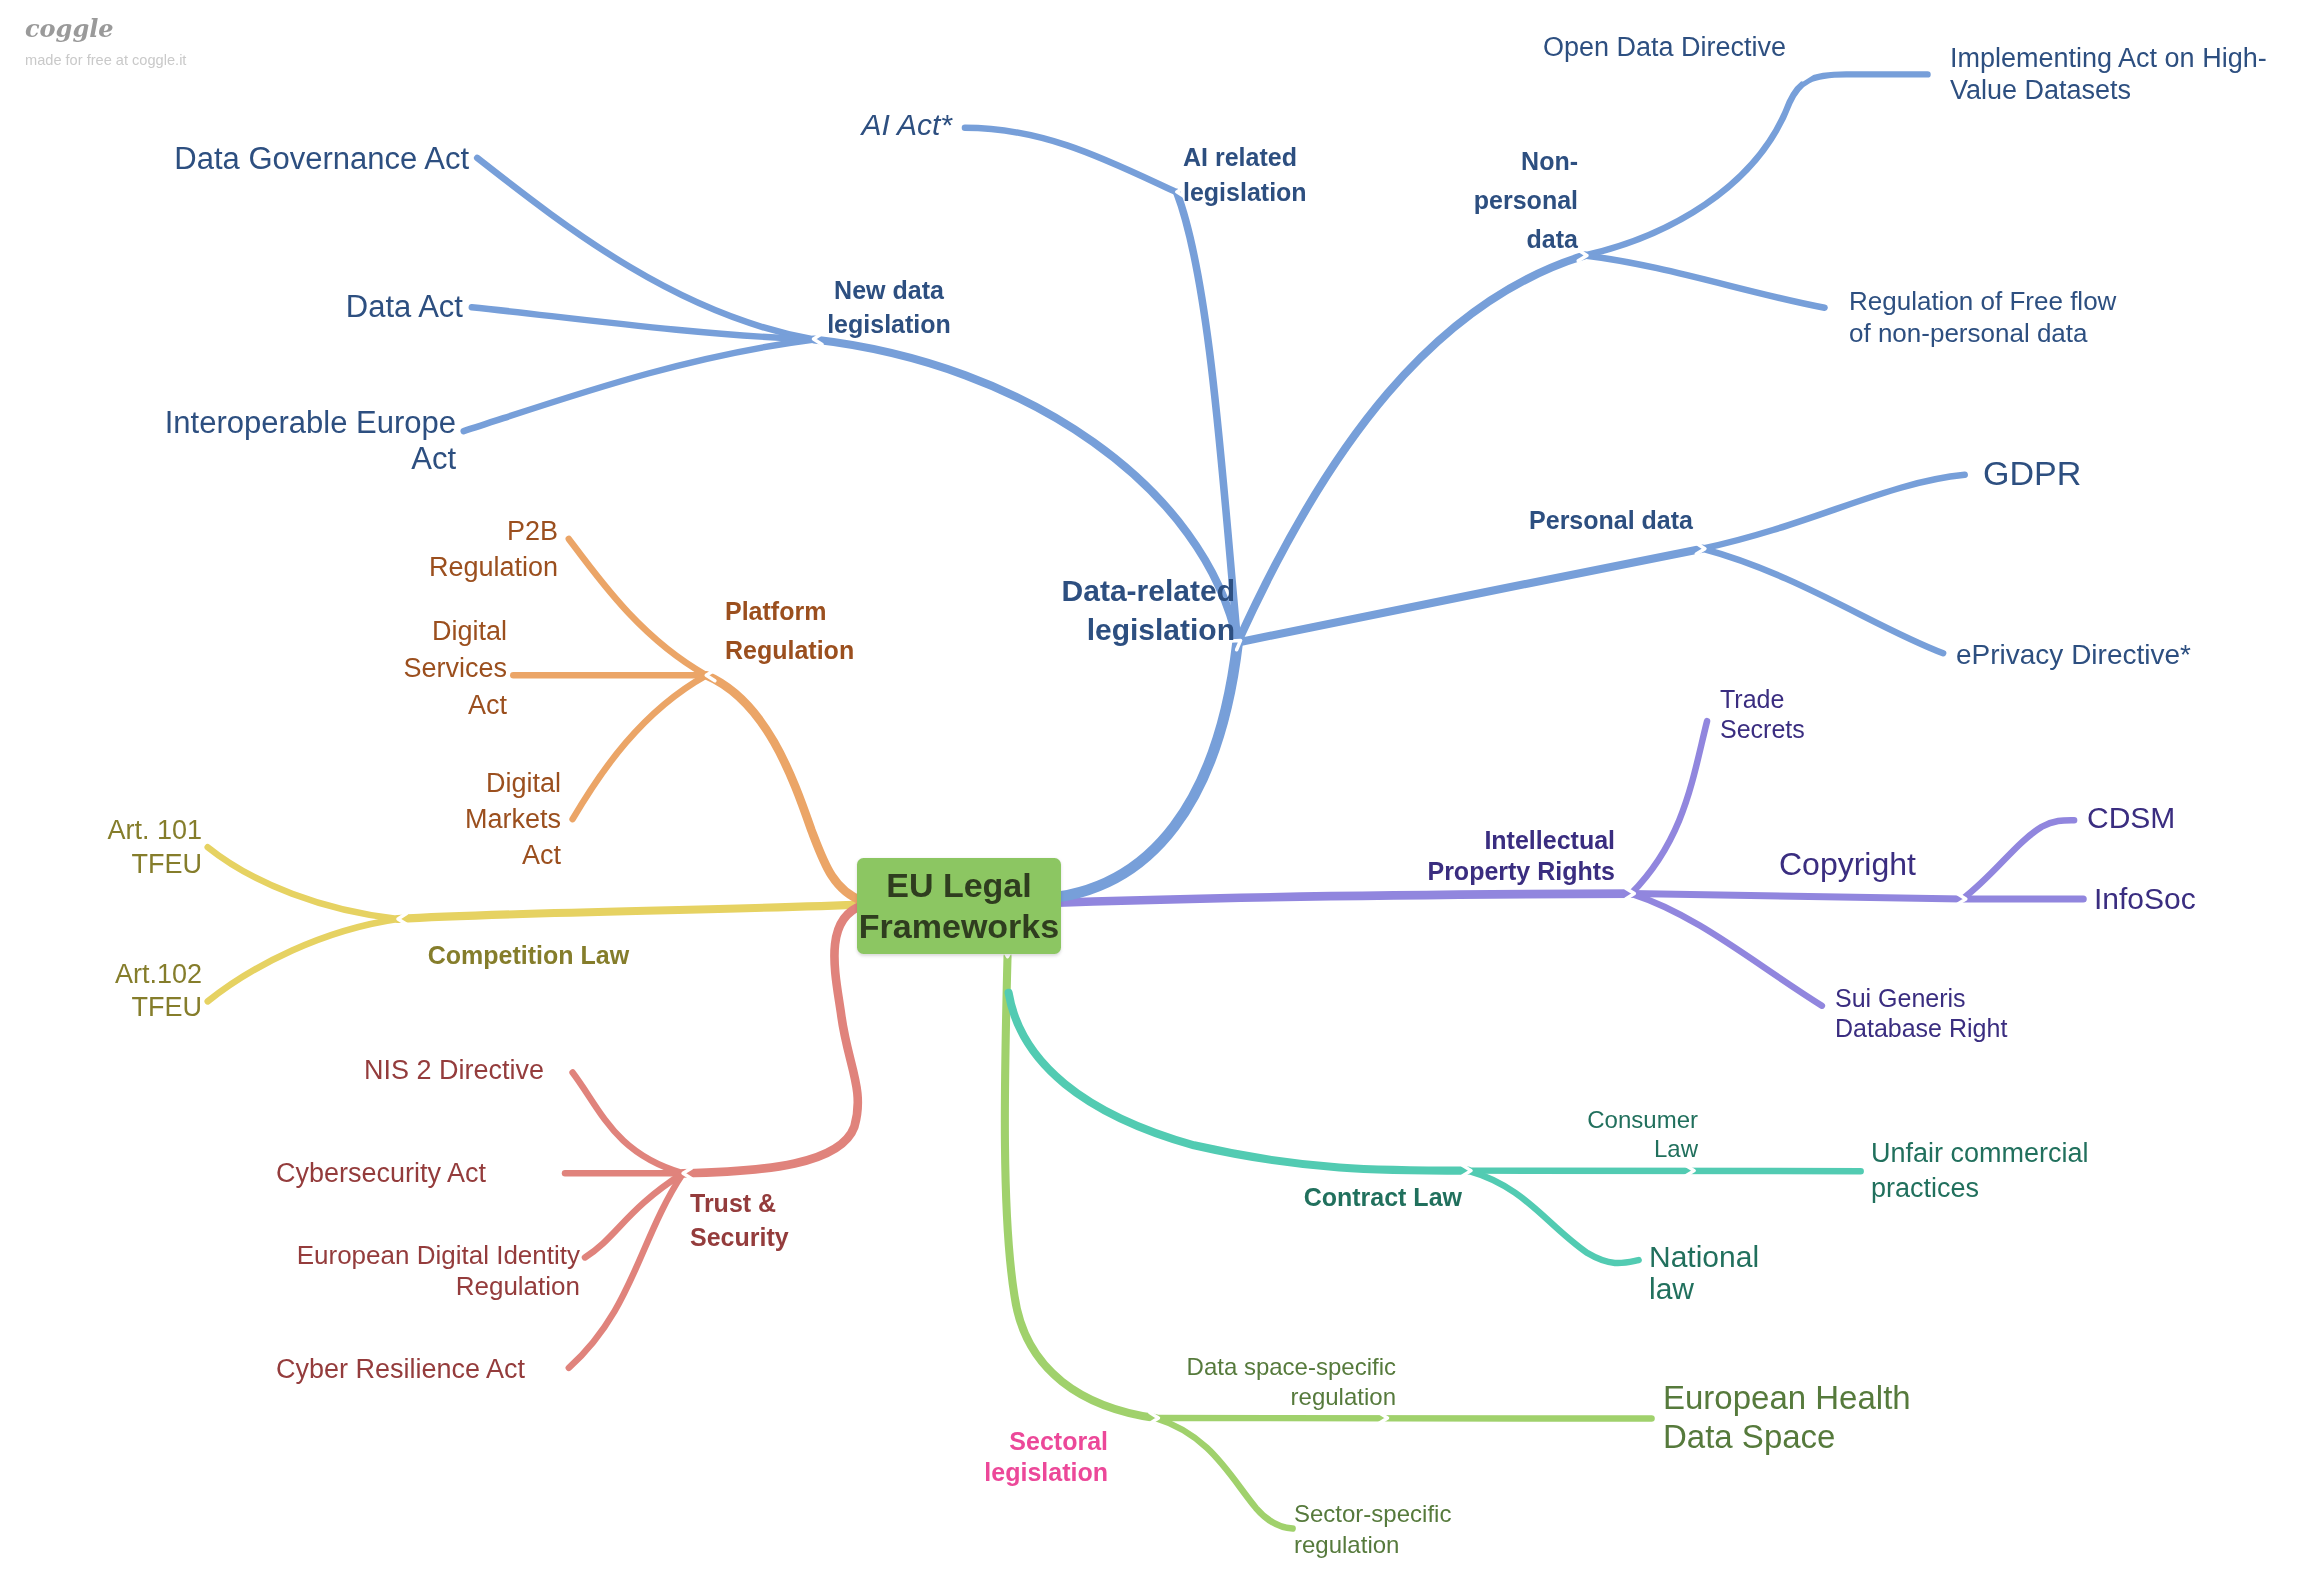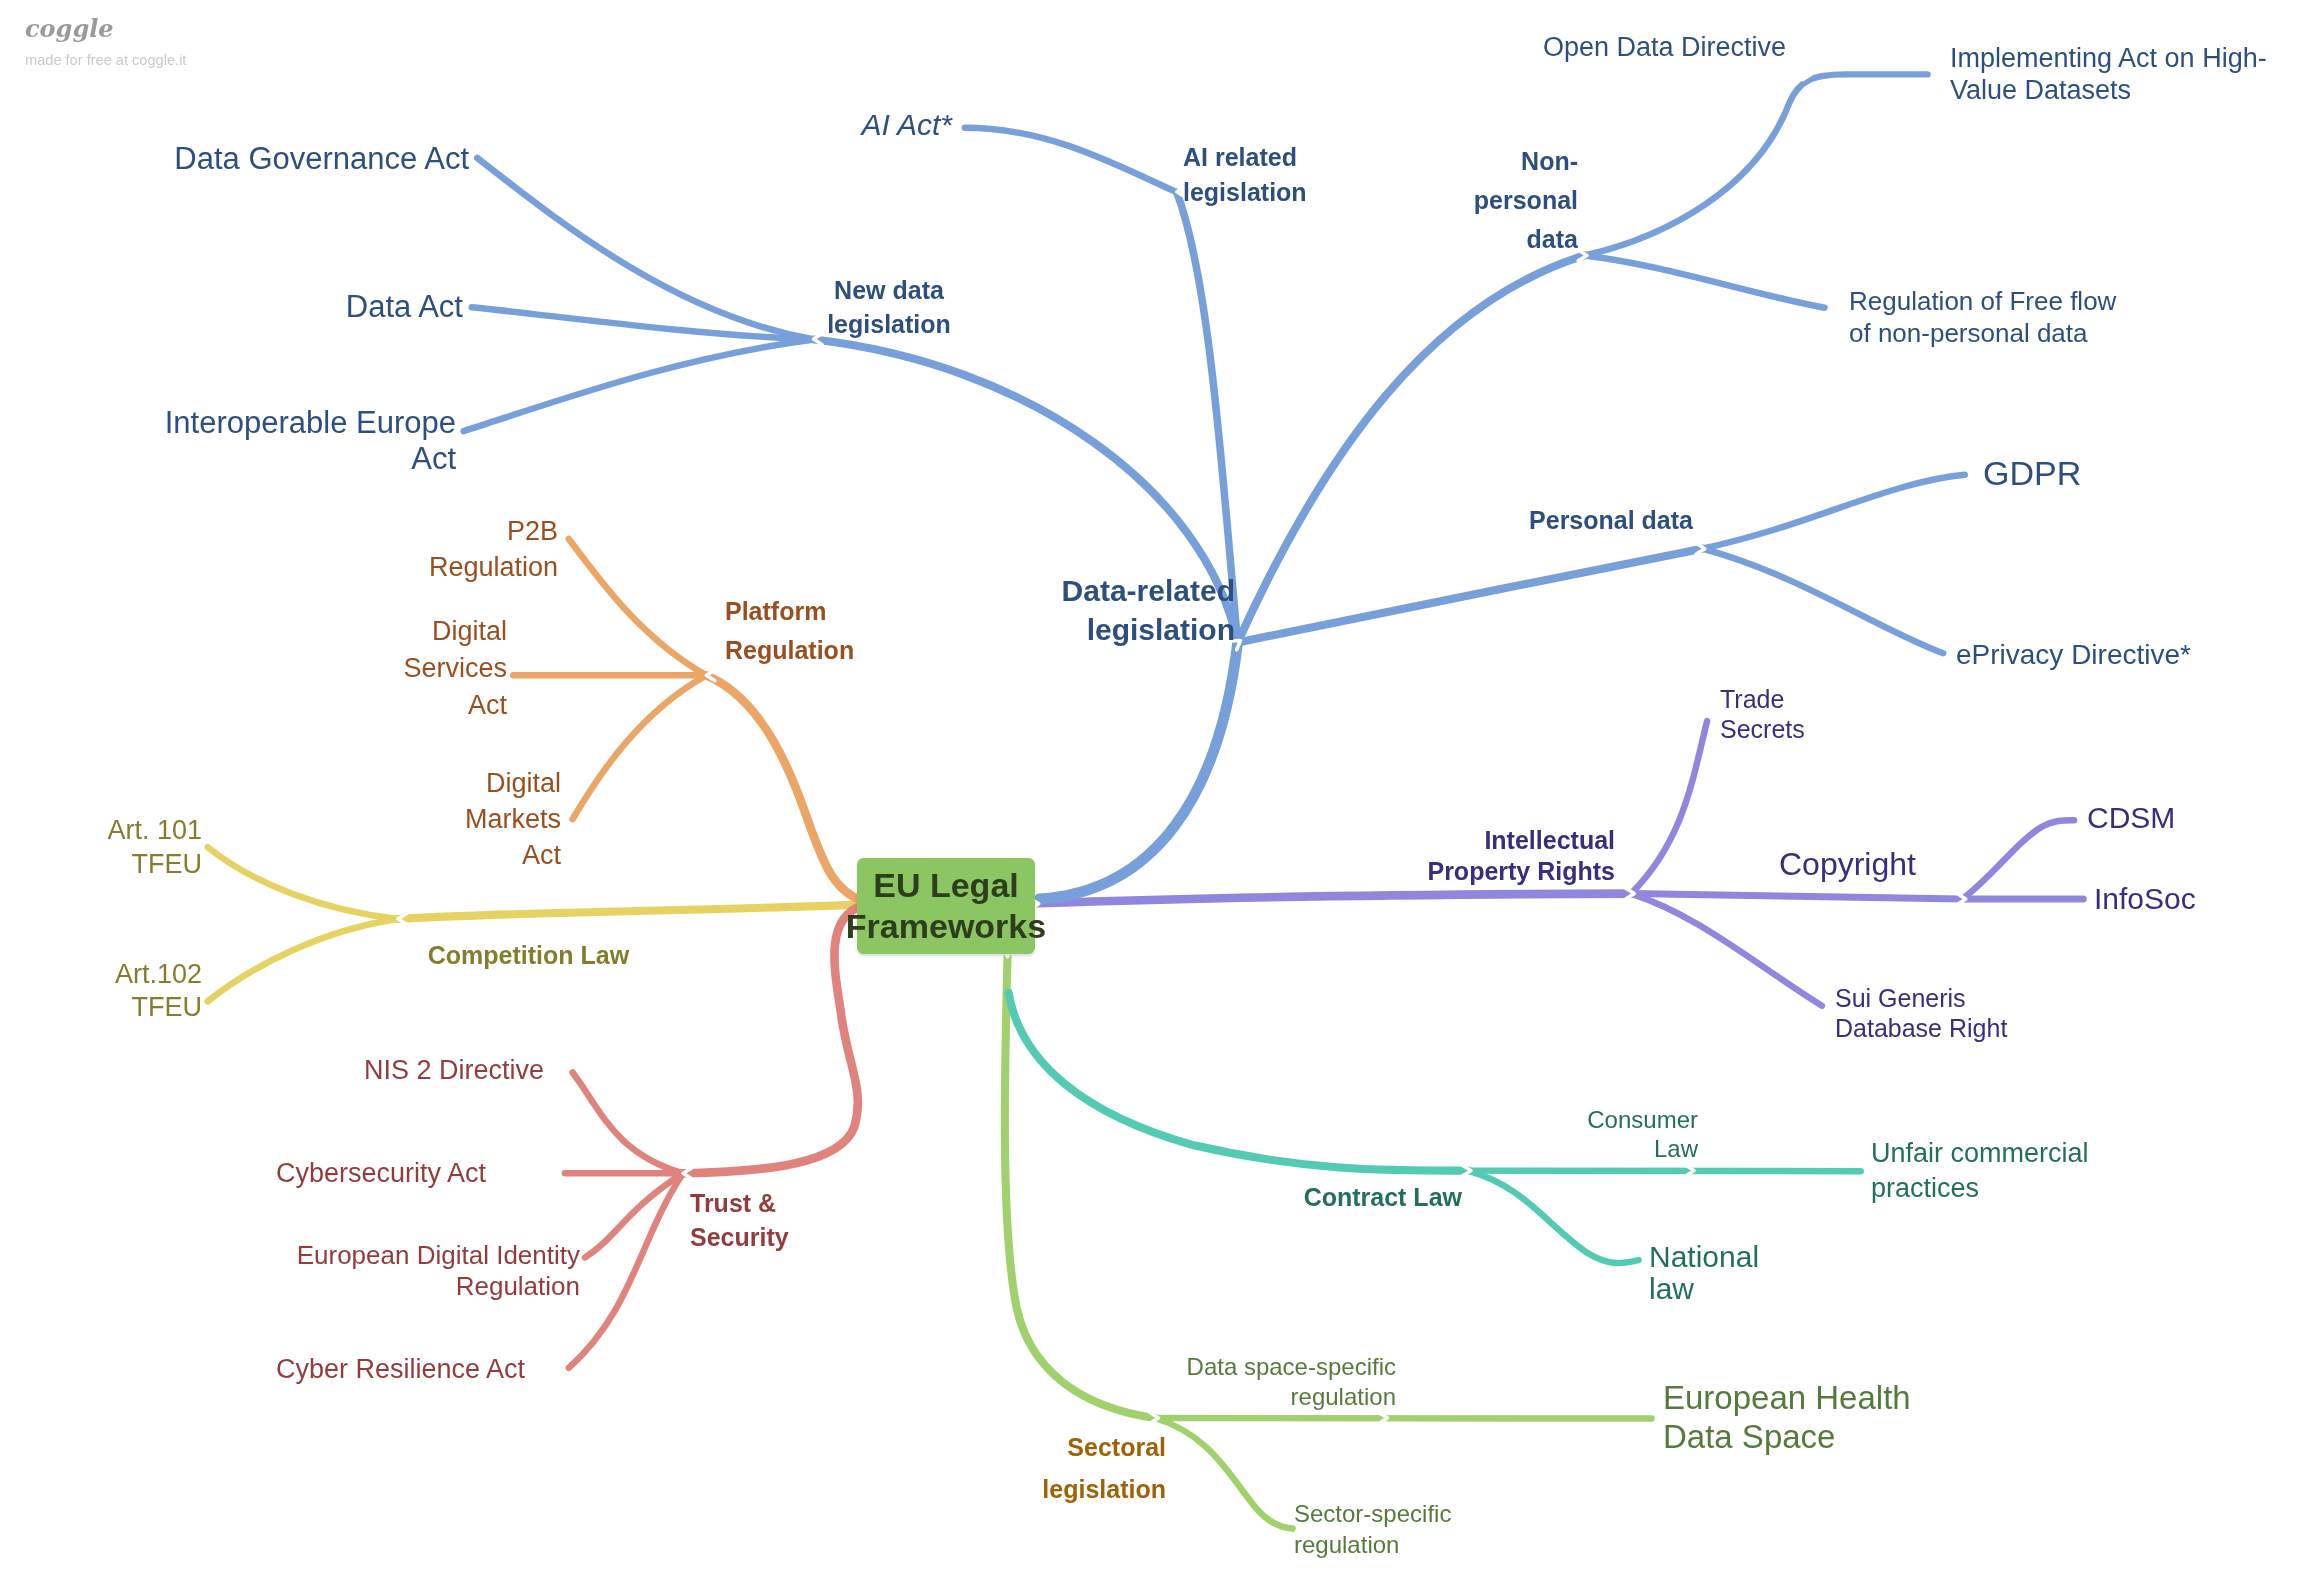--- a/index.html
+++ b/index.html
@@ -4,21 +4,21 @@
 <style>
   html,body{margin:0;padding:0;background:#ffffff;}
   body{width:2319px;height:1577px;overflow:hidden;}
   .canvas{position:relative;width:2319px;height:1577px;background:#ffffff;font-family:"Liberation Sans",sans-serif;}
   svg.links{position:absolute;left:0;top:0;}
   .lbl{position:absolute;white-space:pre-line;font-family:"Liberation Sans",sans-serif;line-height:1.28;}
   .b{font-weight:bold;}
   .i{}
   .r{text-align:right;}
   .c{text-align:center;}
-  .root-node{position:absolute;left:857px;top:858px;width:178px;height:96px;border-radius:6.5px;
+  .root-node{position:absolute;left:857px;top:858px;width:204px;height:96px;border-radius:6.5px;
     display:flex;align-items:center;justify-content:center;text-align:center;
     font-weight:bold;font-size:34px;line-height:1.22;box-shadow:0 1.1px 3.2px rgba(0,0,0,0.15);}
   .wm-logo{position:absolute;left:25px;top:14px;font-family:"DejaVu Serif",serif;font-style:italic;font-weight:bold;font-size:24px;}
   .wm-tag{position:absolute;left:25px;top:52px;font-size:14.6px;}
 </style>
 </head>
 <body style="background: rgb(255, 255, 255);">
 
 <div class="canvas">
 
@@ -197,21 +197,21 @@
   <div class="lbl" style="left: 276px; top: 1352px; font-size: 27px; color: rgb(148, 60, 60);">Cyber Resilience Act</div>
 
   <div class="lbl b" style="right: 857px; top: 1181px; font-size: 25px; color: rgb(33, 112, 93);">Contract Law</div>
   <div class="lbl r" style="right: 621px; top: 1105px; font-size: 24px; line-height: 29px; color: rgb(33, 112, 93);">Consumer
 Law</div>
   <div class="lbl" style="left: 1871px; top: 1136px; font-size: 27px; line-height: 35px; color: rgb(33, 112, 93);">Unfair commercial
 practices</div>
   <div class="lbl" style="left: 1649px; top: 1241px; font-size: 30px; line-height: 32px; color: rgb(33, 112, 93);">National
 law</div>
 
-  <div class="lbl b r" style="right: 1153px; top: 1426px; font-size: 25px; line-height: 42px; color: #a16207;">Sectoral
+  <div class="lbl b r" style="right: 1211px; top: 1426px; font-size: 25px; line-height: 31px; color: #ec4899;">Sectoral
 legislation</div>
   <div class="lbl r" style="right: 923px; top: 1352px; font-size: 24px; line-height: 30px; color: rgb(86, 122, 60);">Data space-specific
 regulation</div>
   <div class="lbl" style="left: 1663px; top: 1378px; font-size: 33px; line-height: 39px; color: rgb(86, 122, 60);">European Health
 Data Space</div>
   <div class="lbl" style="left: 1294px; top: 1498px; font-size: 24px; line-height: 31px; color: rgb(86, 122, 60);">Sector-specific
 regulation</div>
 
 </div>
 

